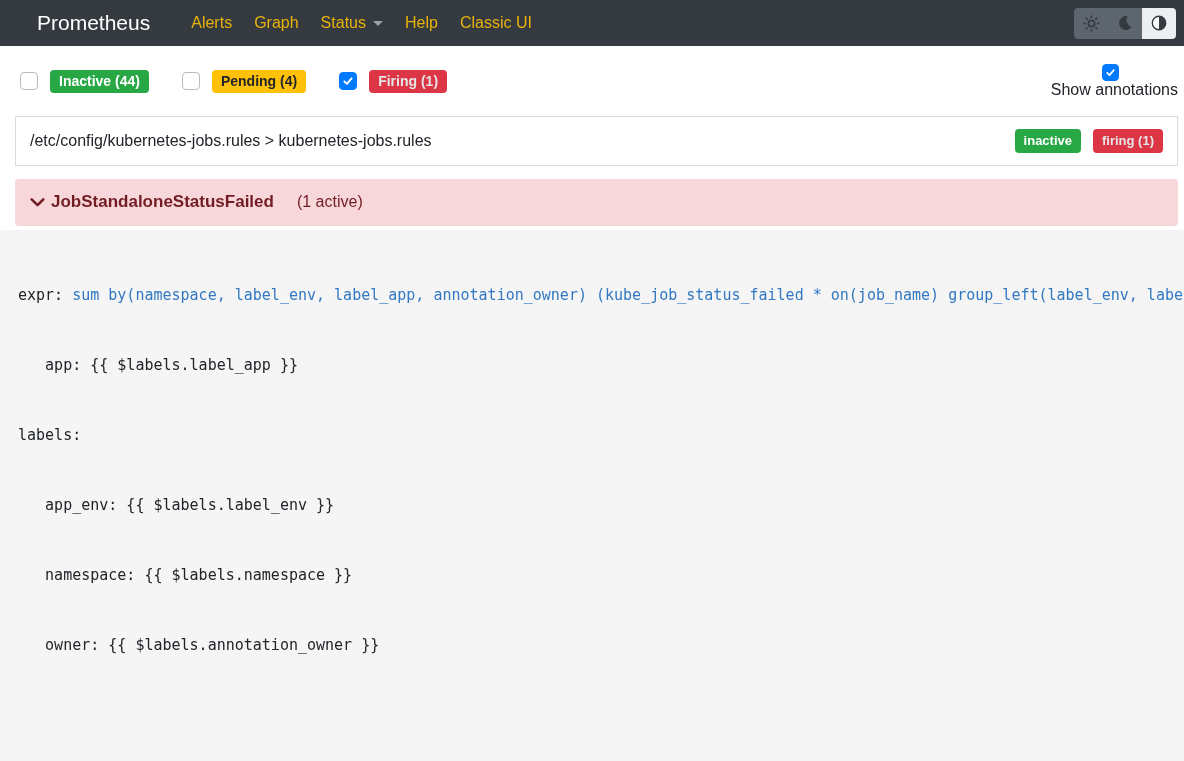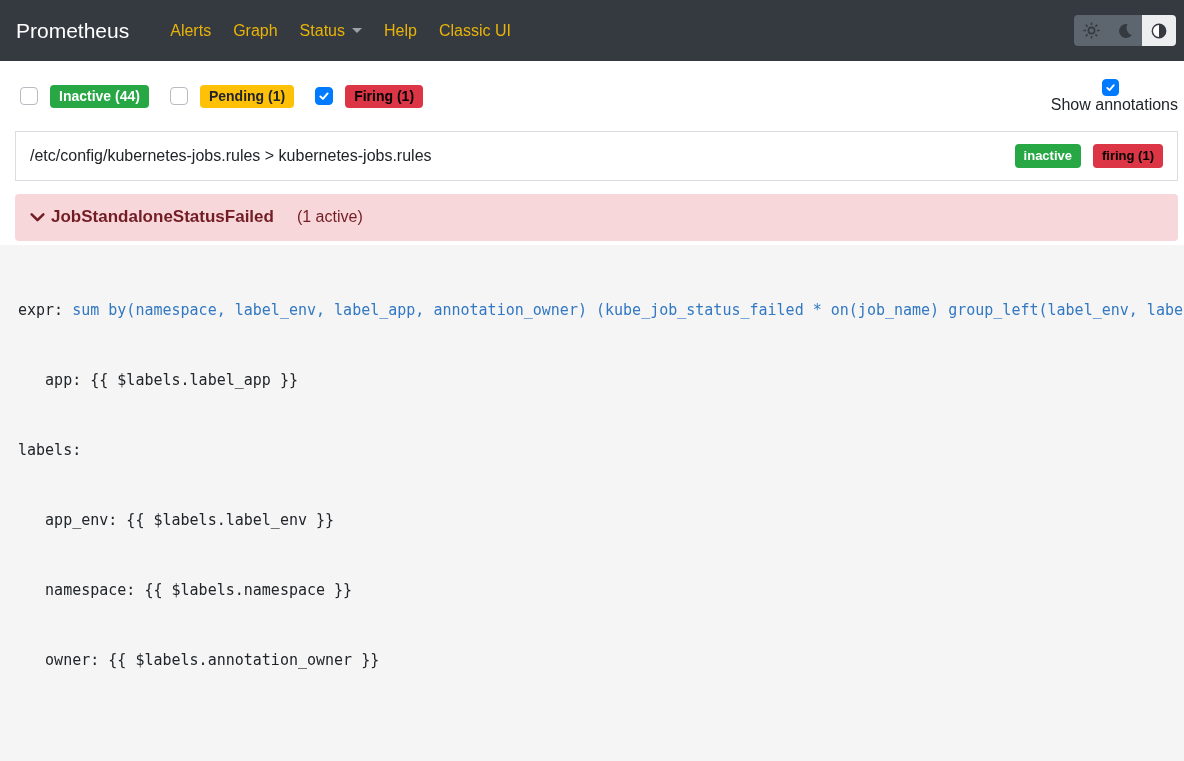--- a/index.html
+++ b/index.html
@@ -5,42 +5,42 @@
   * { box-sizing: border-box; }
   html,body { margin:0; padding:0; }
   body {
     width:1184px; height:761px; overflow:hidden;
     background:#fff; color:#212529;
     font-family:"Liberation Sans", sans-serif; font-size:16px;
   }
   a { text-decoration:none; }
 
   
-  .navbar { display:flex; align-items:center; background:#343a40; height:61px; padding:0 8px 0 16px; }
+  .navbar { display:flex; align-items:center; background:#343a40; height:46px; padding:0 8px 0 37px; }
   .brand { color:#ffffff; font-size:21px; margin-right:30px; cursor:pointer; }
   .nav-link { color:#eab308; font-size:16px; padding:0 11px; cursor:pointer; display:inline-flex; align-items:center; }
   .caret { display:inline-block; margin-left:7px; width:0; height:0;
            border-left:5px solid transparent; border-right:5px solid transparent; border-top:5px solid #9ca1a6; }
   .theme-group { margin-left:auto; display:flex; }
   .theme-btn { width:34px; height:31px; border:none; background:#5d656e; display:flex; align-items:center; justify-content:center; cursor:pointer; padding:0; }
   .theme-btn:first-child { border-radius:4px 0 0 4px; }
   .theme-btn:last-child  { border-radius:0 4px 4px 0; }
   .theme-btn.active { background:#eceef0; }
 
   
   .filters { display:flex; align-items:center; padding:18px 6px 0 20px; }
-  .filter-item { display:flex; align-items:center; margin-right:21px; cursor:pointer; }
+  .filter-item { display:flex; align-items:center; margin-right:33px; cursor:pointer; }
   .checkbox { width:18px; height:18px; border:1px solid #b6bcc2; border-radius:4px; background:#fff;
               display:inline-flex; align-items:center; justify-content:center; flex:0 0 auto; }
   .checkbox.checked { background:#007bff; border-color:#007bff; }
   .filter-item .checkbox { margin-right:12px; }
   .badge { display:inline-block; border-radius:4px; padding:3px 9px 4px; font-size:14px; font-weight:bold; line-height:1.2; }
   .badge-success { background:#28a745; color:#fff; }
   .badge-warning { background:#ffc107; color:#212529; }
-  .badge-danger  { background:#dc3545; color:#000000; }
+  .badge-danger  { background:#dc3545; color:#e5e5e5; }
   .show-ann { margin-left:auto; display:flex; align-items:center; cursor:pointer;flex-direction:column; }
   .show-ann .checkbox { width:17px; height:17px; margin-right:8px; }
 
   
   .group-card { margin:17px 6px 13px 15px; border:1px solid #d9dce0; border-radius:0;
                 padding:12px 14px; display:flex; align-items:center; background:#fff; }
   .group-title { font-size:16px; color:#212529; }
   .group-badges { margin-left:auto; display:flex; gap:12px; }
   .group-badges .badge { font-size:13px; padding:4px 9px; }
 
@@ -108,21 +108,21 @@
   </div>
 </nav>
 
 <div class="filters">
   <label class="filter-item">
     <span class="checkbox"></span>
     <span class="badge badge-success">Inactive (44)</span>
   </label>
   <label class="filter-item">
     <span class="checkbox"></span>
-    <span class="badge badge-warning">Pending (1)</span>
+    <span class="badge badge-warning">Pending (4)</span>
   </label>
   <label class="filter-item">
     <span class="checkbox checked">
       <svg width="12" height="12" viewBox="0 0 16 16">
           <polyline points="3.2,8.6 6.6,11.8 12.8,4.6" fill="none" stroke="#fff" stroke-width="2.6" stroke-linecap="round" stroke-linejoin="round"></polyline>
         </svg>
     </span>
     <span class="badge badge-danger">Firing (1)</span>
   </label>
   <label class="show-ann">

